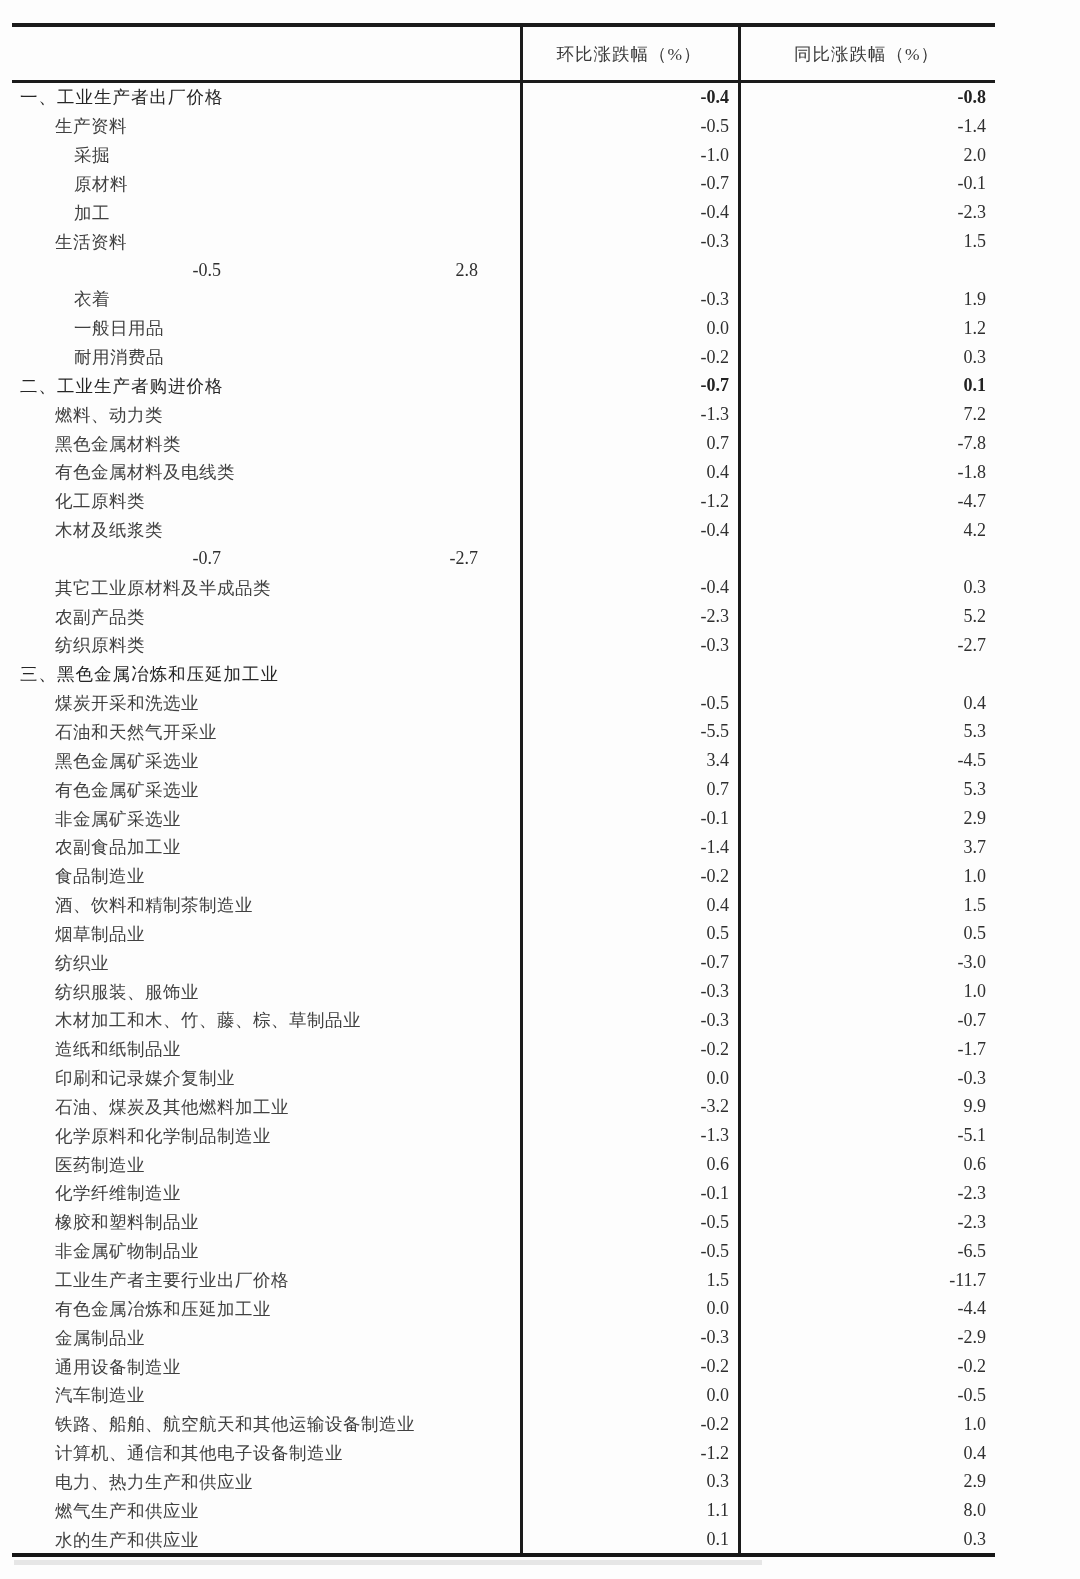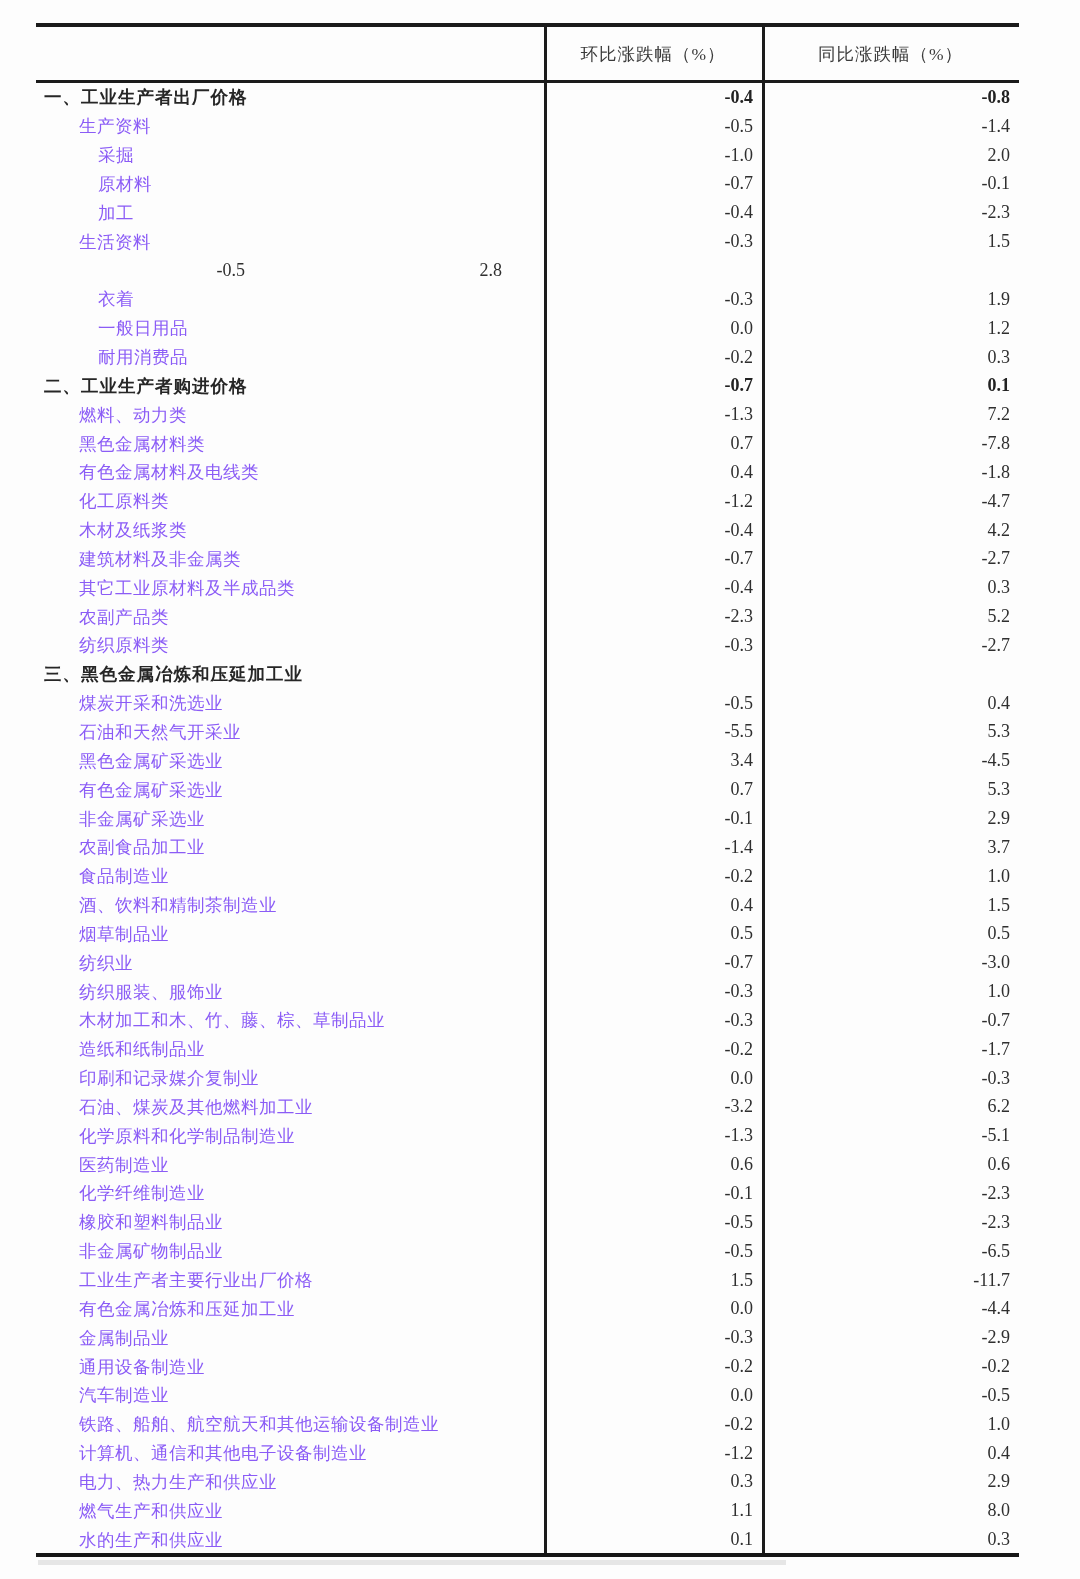--- a/index.html
+++ b/index.html
@@ -4,21 +4,21 @@
 <style>
   html,body{margin:0;padding:0;}
   body{
     width:1080px;height:1579px;
     background:#fdfdfd;
     font-family:"Liberation Serif","DejaVu Serif",serif;
     position:relative;
     overflow:hidden;
   }
   .table{
-    position:absolute;left:36px;top:23px;
+    position:absolute;left:12px;top:23px;
     width:983px;height:1534px;
     box-sizing:border-box;
     border-top:4px solid #1b1b1b;
     border-bottom:4px solid #161616;
     background:transparent;
   }
   
   .bottom-shadow{
     position:absolute;left:2px;bottom:-12px;
     width:748px;height:5px;background:#dededе;
@@ -44,32 +44,32 @@
   }
   .row{
     flex:1 1 0;display:flex;align-items:center;
   }
   .cell{box-sizing:border-box;}
   .c-label{width:508px;}
   .c-mom{width:218px;}
   .c-yoy{width:257px;text-align:right;}
   .row .c-label{
     padding-left:8px;
-    font-size:17.5px;color:#8b5cf6;
+    font-size:17.5px;color:#404040;
     white-space:nowrap;letter-spacing:.5px;
   }
   .row .num{
     text-align:right;padding-right:9px;
     font-size:18px;color:#2f2f2f;
     font-variant-numeric:tabular-nums;
   }
   .row.lvl1 .c-label{padding-left:43px;}
   .row.lvl2 .c-label{padding-left:62px;}
   .row.bold .c-label{
-    font-weight:700;color:#262626;
+    font-weight:400;color:#262626;
     font-family:"Liberation Sans","DejaVu Sans",sans-serif;
     letter-spacing:1px;
   }
   .row.bold .num{font-weight:700;color:#222;}
 </style>
 </head>
 <body>
 
 <div class="table">
   <div class="header-row">
@@ -151,21 +151,20 @@
         <div class="cell c-label">化工原料类</div>
         <div class="cell c-mom num">-1.2</div>
         <div class="cell c-yoy num">-4.7</div>
       </div>
       <div class="row lvl1">
         <div class="cell c-label">木材及纸浆类</div>
         <div class="cell c-mom num">-0.4</div>
         <div class="cell c-yoy num">4.2</div>
       </div>
       <div class="row lvl1">
-        <div class="cell c-label">建筑材料及非金属类</div>
         <div class="cell c-mom num">-0.7</div>
         <div class="cell c-yoy num">-2.7</div>
       </div>
       <div class="row lvl1">
         <div class="cell c-label">其它工业原材料及半成品类</div>
         <div class="cell c-mom num">-0.4</div>
         <div class="cell c-yoy num">0.3</div>
       </div>
       <div class="row lvl1">
         <div class="cell c-label">农副产品类</div>
@@ -248,21 +247,21 @@
         <div class="cell c-yoy num">-1.7</div>
       </div>
       <div class="row lvl1">
         <div class="cell c-label">印刷和记录媒介复制业</div>
         <div class="cell c-mom num">0.0</div>
         <div class="cell c-yoy num">-0.3</div>
       </div>
       <div class="row lvl1">
         <div class="cell c-label">石油、煤炭及其他燃料加工业</div>
         <div class="cell c-mom num">-3.2</div>
-        <div class="cell c-yoy num">6.2</div>
+        <div class="cell c-yoy num">9.9</div>
       </div>
       <div class="row lvl1">
         <div class="cell c-label">化学原料和化学制品制造业</div>
         <div class="cell c-mom num">-1.3</div>
         <div class="cell c-yoy num">-5.1</div>
       </div>
       <div class="row lvl1">
         <div class="cell c-label">医药制造业</div>
         <div class="cell c-mom num">0.6</div>
         <div class="cell c-yoy num">0.6</div>

